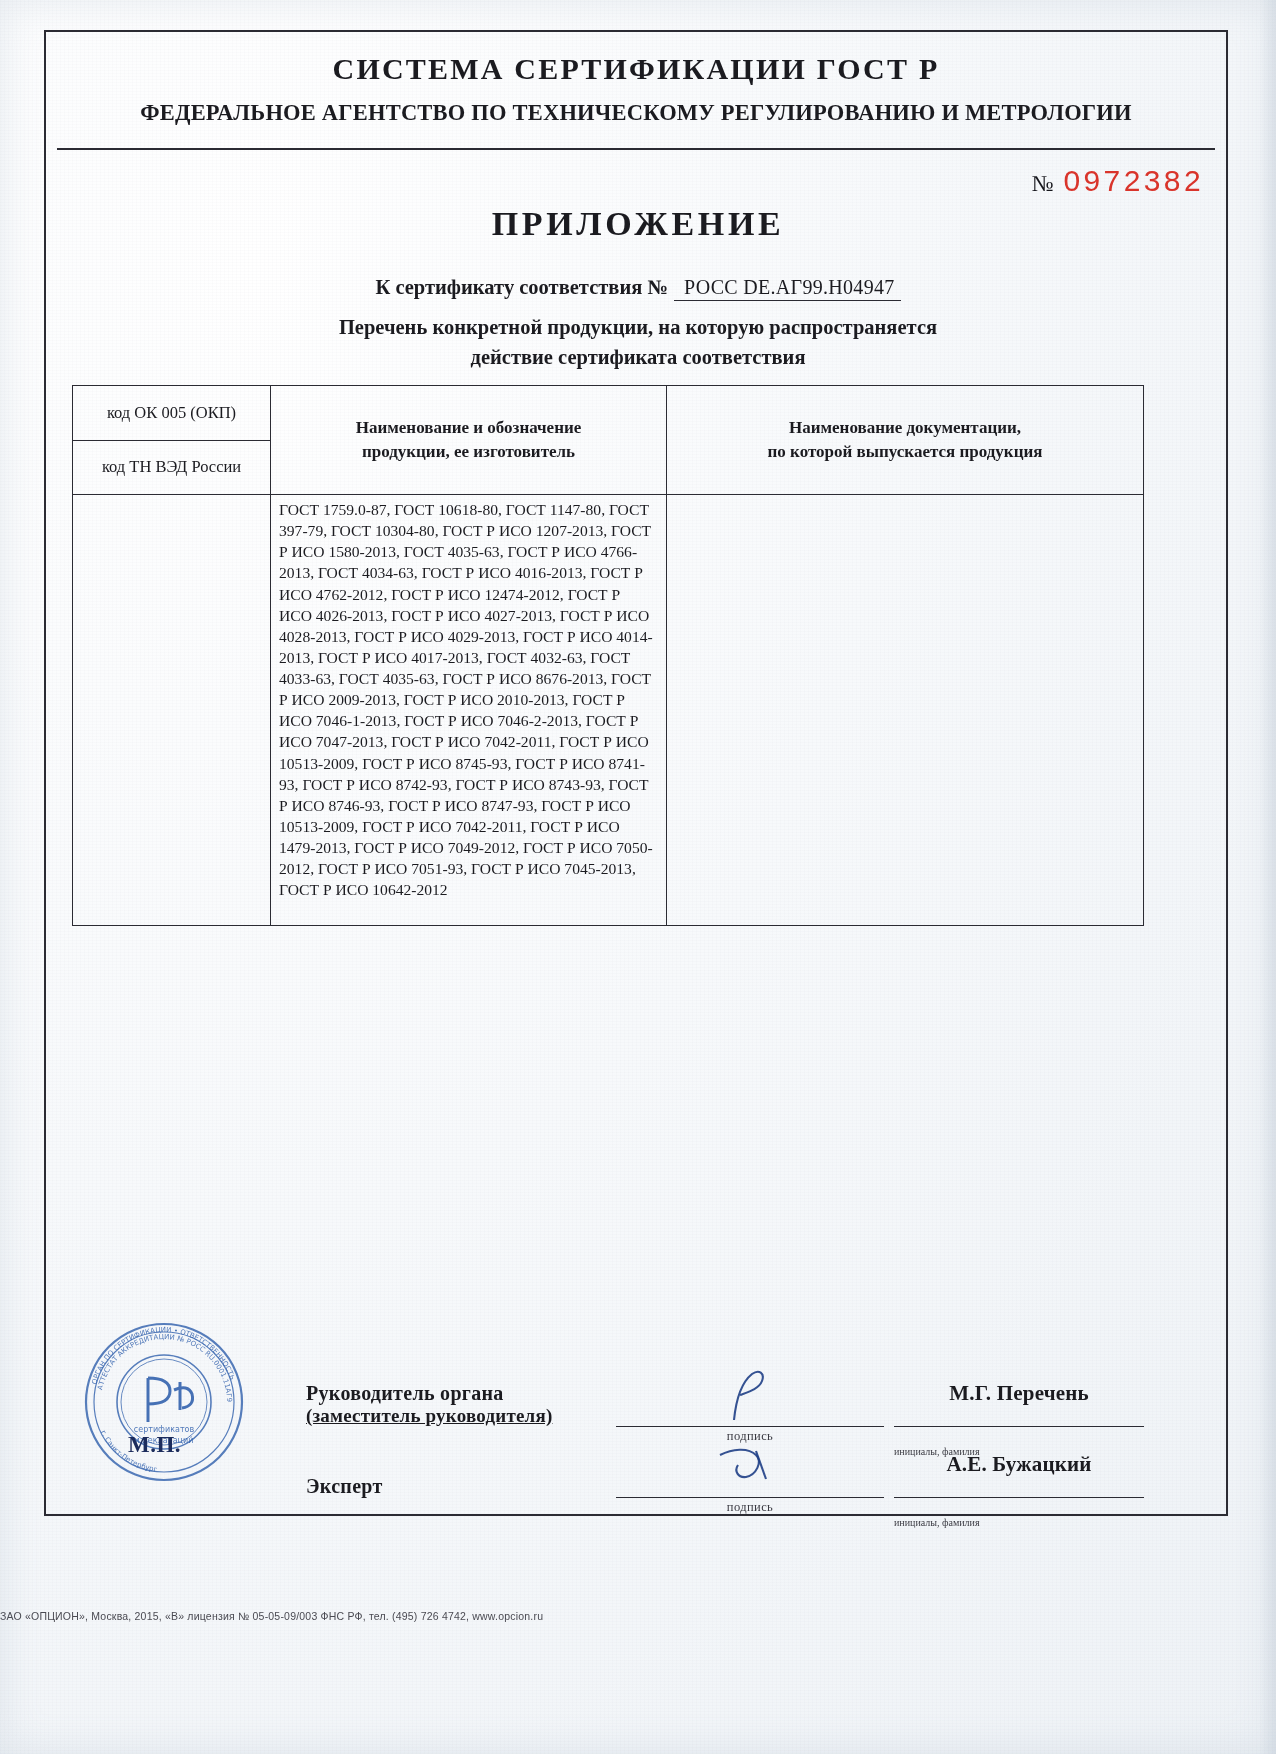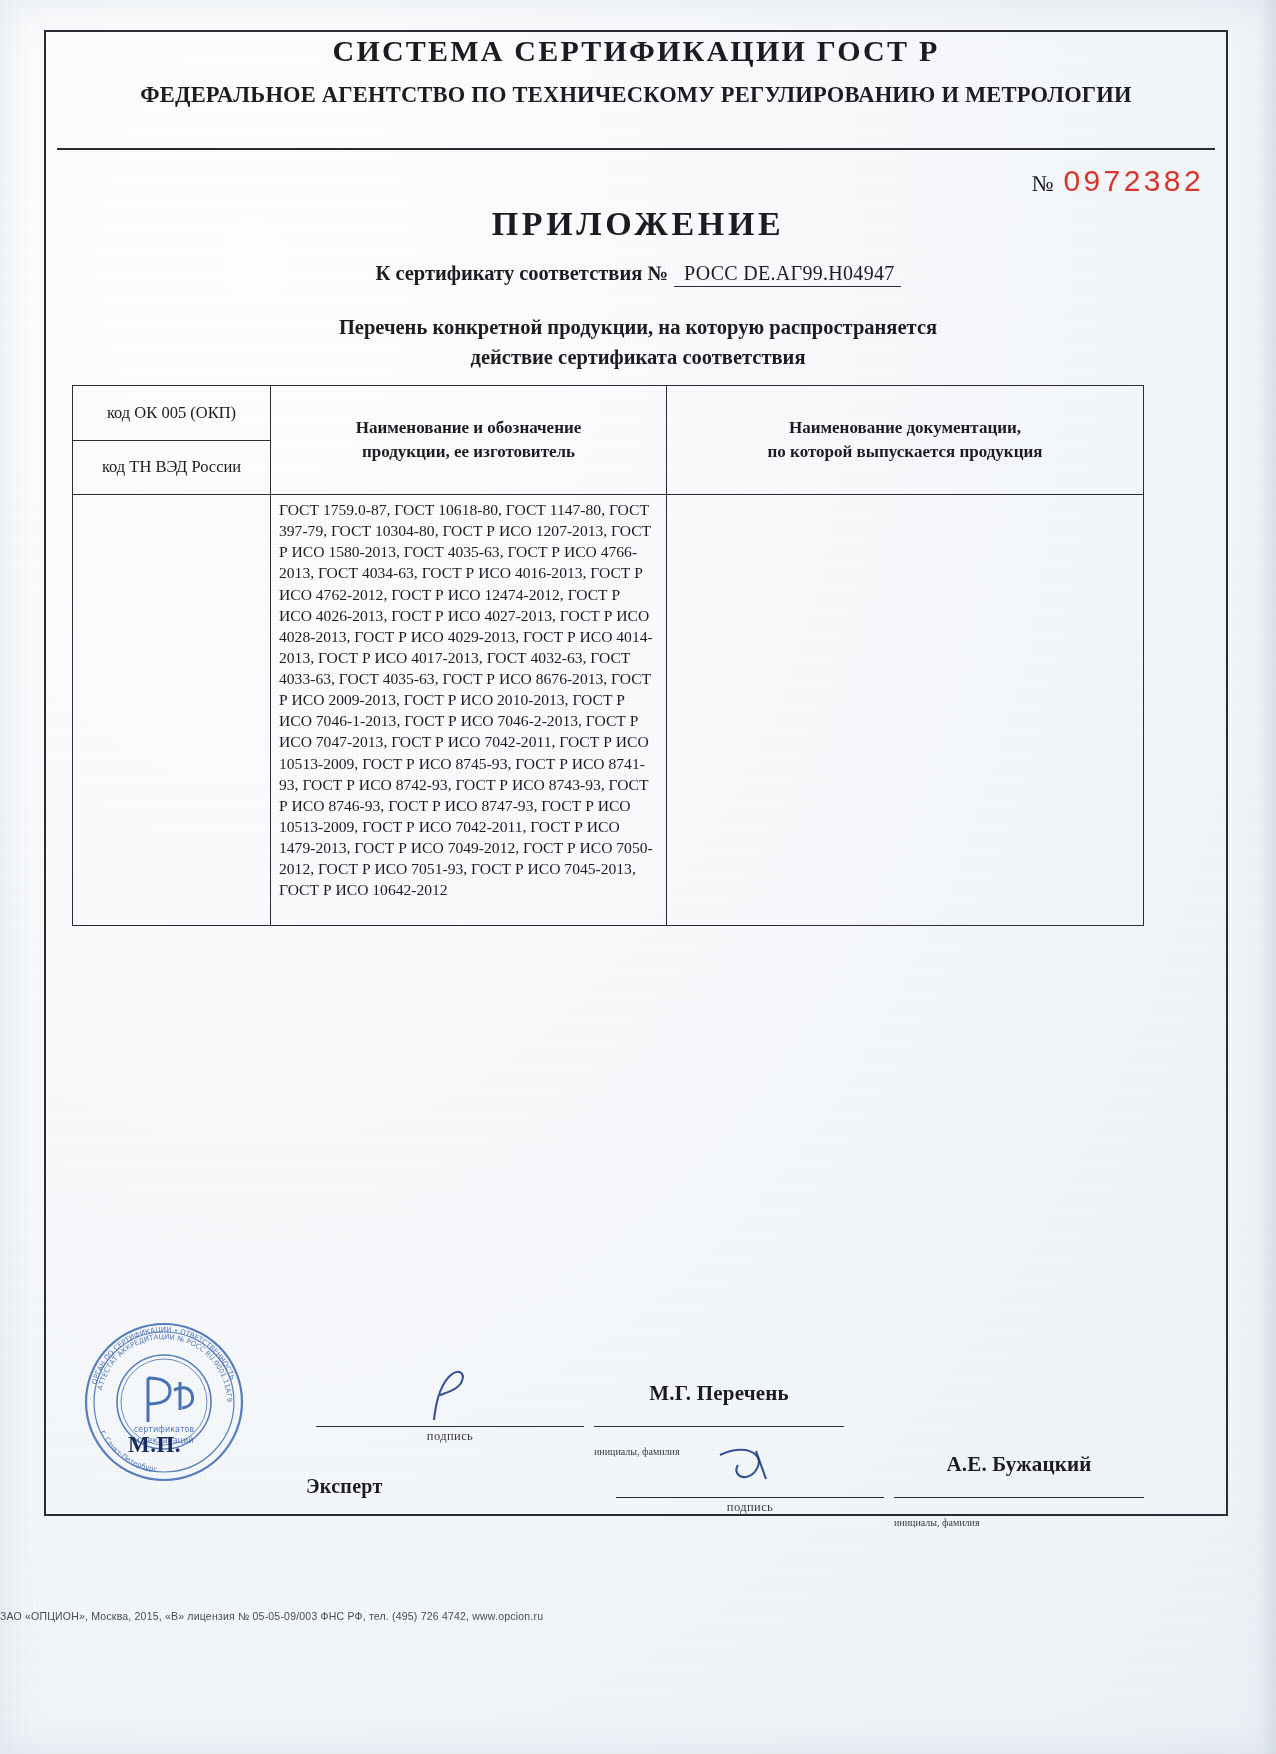--- a/index.html
+++ b/index.html
@@ -40,21 +40,21 @@
     border: 2px solid #2b2b33;
     box-sizing: border-box;
   }
   .header-block {
     position: absolute;
     left: 46px;
     top: 32px;
     width: 1180px;
     box-sizing: border-box;
     text-align: center;
-    padding-top: 2px;
+    padding-top: 20px;
   }
   .title-main {
     font-size: 30px;
     font-weight: bold;
     letter-spacing: 2.2px;
     line-height: 1.15;
   }
   .title-sub {
     font-size: 22.5px;
     font-weight: bold;
@@ -95,21 +95,21 @@
     top: 205px;
     width: 1276px;
     text-align: center;
     font-size: 34px;
     font-weight: bold;
     letter-spacing: 3.6px;
   }
   .cert-line {
     position: absolute;
     left: 0;
-    top: 262px;
+    top: 276px;
     width: 1276px;
     text-align: center;
     font-size: 20.5px;
     font-weight: bold;
   }
   .cert-line .cert-no {
     font-weight: normal;
     font-size: 20px;
     border-bottom: 1px solid #2b2b33;
     padding: 0 6px 2px 10px;
@@ -395,20 +395,24 @@
         <path d="M 128 72 L 128 100"></path>
       </g>
       <g fill="#3463ae" opacity="0.85" font-family="DejaVu Sans, sans-serif" font-size="8" text-anchor="middle">
         <text x="112" y="122">сертификатов</text>
         <text x="112" y="133">и деклараций</text>
       </g>
     </svg>
     <div class="mp-label">М.П.</div>
 
     <div class="sign-row" style="left:306px; top:52px;">
+      <div style="width:300px;">
+        <div class="role">Руководитель органа</div>
+        <div class="role-sub">(заместитель руководителя)</div>
+      </div>
       <div class="sig-slot">
         <svg viewBox="0 0 268 60" width="268" height="60" style="position:absolute;left:0;top:-16px;">
           <path d="M118 54 C 120 34, 126 16, 136 8 C 143 3, 149 7, 146 15 C 143 23, 132 26, 124 29" fill="none" stroke="#1f3f86" stroke-width="2.1" opacity="0.9"></path>
         </svg>
         <div class="sig-caption">подпись</div>
       </div>
       <div class="name-slot">
         <div class="name-text">М.Г. Перечень</div>
         <div class="name-caption">инициалы, фамилия</div>
       </div>

